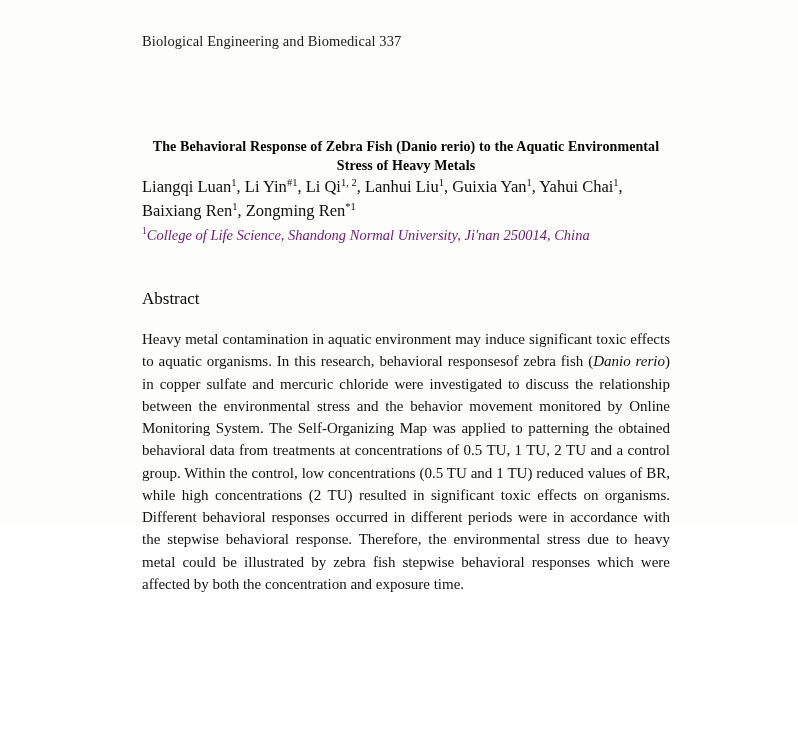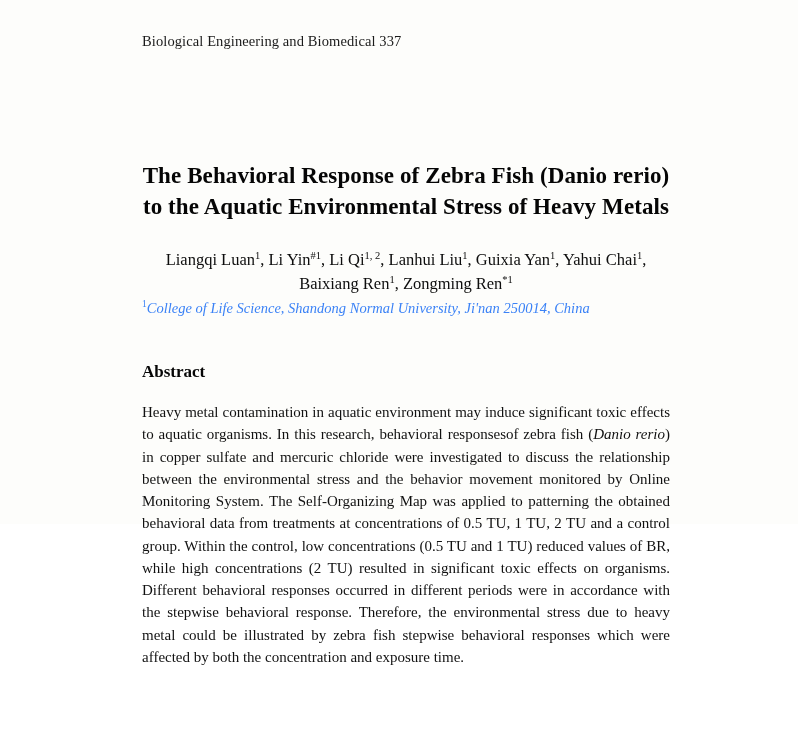--- a/index.html
+++ b/index.html
@@ -30,60 +30,58 @@
     width: 528px;
   }
   .running-head {
     margin-top: 33px;
     font-size: 14.5px;
     letter-spacing: 0.1px;
     color: #1a1a1a;
     white-space: nowrap;
   }
   .title {
-    margin-top: 111px;
+    margin-top: 88px;
     text-align: center;
-    font-size: 23px;
+    font-size: 14px;
     font-weight: bold;
     line-height: 1.33;
     color: #050505;
     letter-spacing: 0.1px;
   }
   .authors {
-    margin-top: 26px;
-    text-align: center;
     font-size: 16.5px;
     line-height: 1.42;
     color: #0d0d0d;
   }
   .authors sup {
     font-size: 10.5px;
     vertical-align: super;
     line-height: 0;
   }
   .affiliations {
     margin-top: 4px;
     font-size: 14.5px;
     font-style: italic;
     line-height: 1.31;
-    color: #3b82f6;
+    color: #701a75;
   }
   .affiliations sup {
     font-size: 9.5px;
     font-style: normal;
     vertical-align: super;
     line-height: 0;
   }
   .aff-line {
     display: block;
   }
   .abstract-heading {
     margin-top: 44px;
     font-size: 17px;
-    font-weight: bold;
+    font-weight: normal;
     color: #060606;
   }
   .abstract-body {
     margin-top: 19px;
     font-size: 15px;
     line-height: 1.485;
     text-align: justify;
     color: #111111;
   }
   .abstract-body i {

